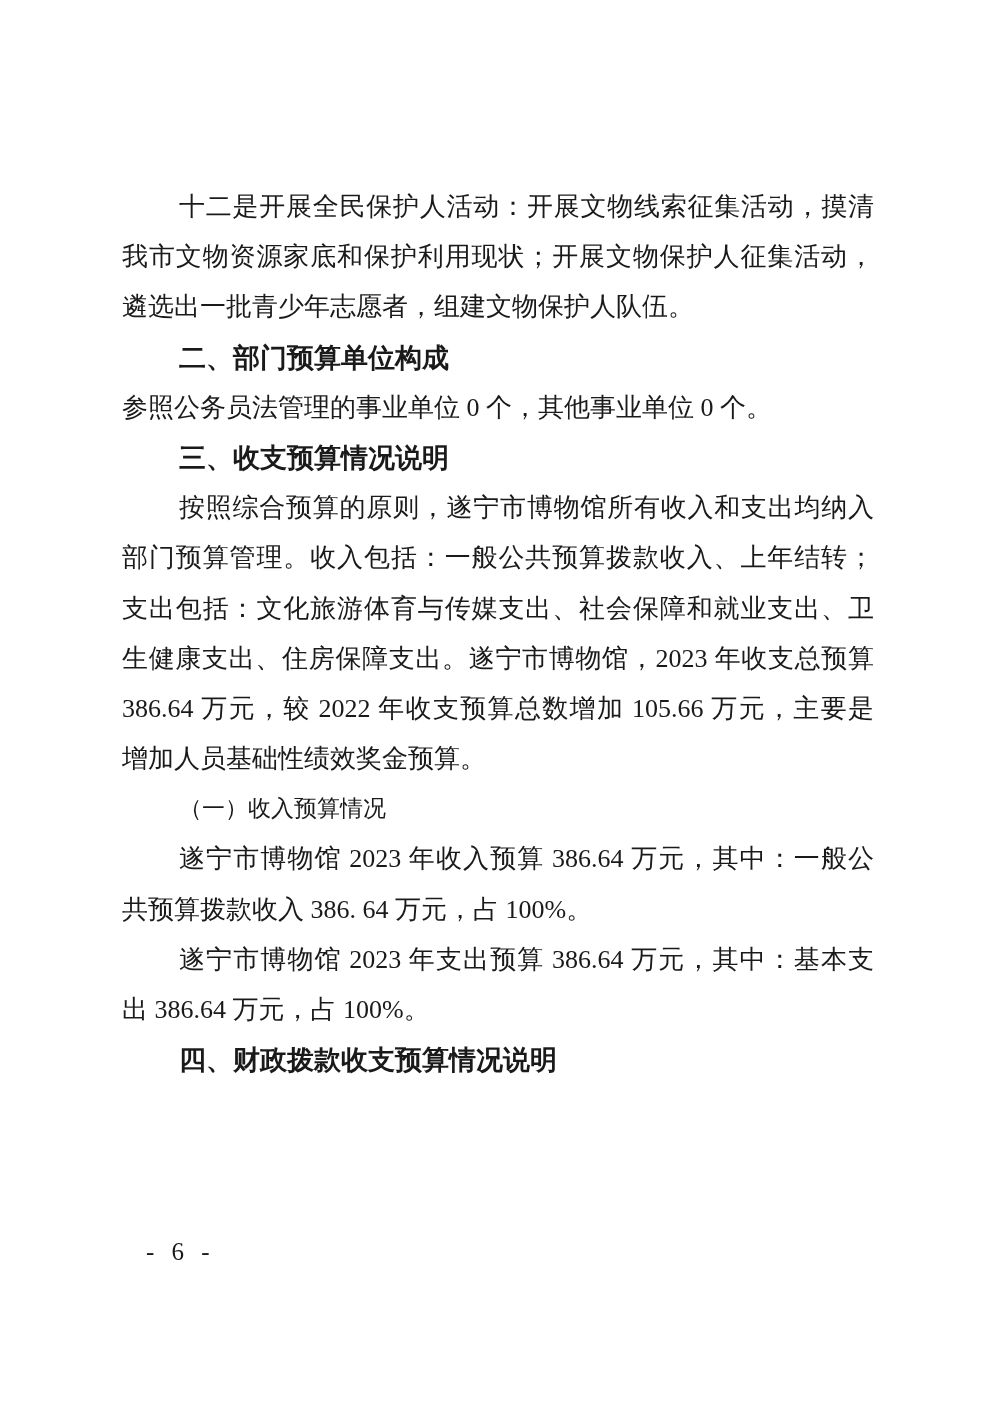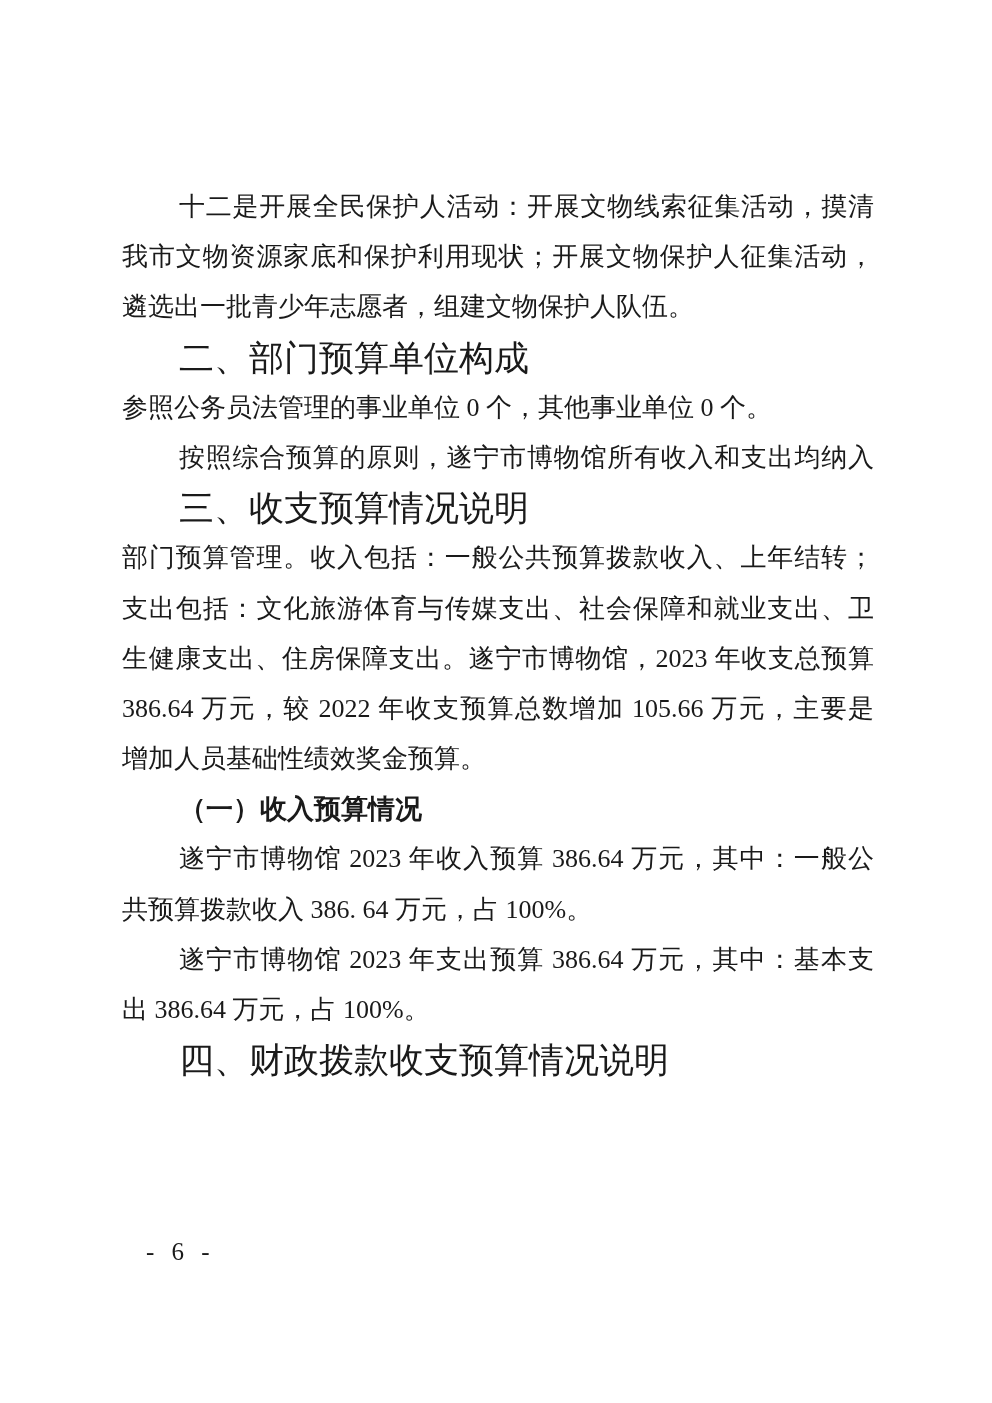--- a/index.html
+++ b/index.html
@@ -32,26 +32,26 @@
     white-space: normal;
   }
   .ln.stretch {
     text-align-last: justify;
   }
   .ln.indent {
     text-indent: 57px;
   }
   .h-hei {
     font-family: "Liberation Sans", "DejaVu Sans", sans-serif;
-    font-weight: 400;
-    font-size: 35px;
+    font-weight: 700;
+    font-size: 27px;
   }
   .h-kai {
-    font-weight: 700;
-    font-size: 27px;
+    font-weight: 400;
+    font-size: 23px;
   }
   .footer {
     position: absolute;
     left: 146px;
     top: 1236px;
     font-size: 25px;
     line-height: 32px;
     word-spacing: 9px;
     letter-spacing: 1px;
   }
@@ -59,22 +59,22 @@
 </head>
 <body>
 
 <div class="page">
   <div class="content">
     <div class="ln indent stretch">十二是开展全民保护人活动：开展文物线索征集活动，摸清</div>
     <div class="ln stretch">我市文物资源家底和保护利用现状；开展文物保护人征集活动，</div>
     <div class="ln">遴选出一批青少年志愿者，组建文物保护人队伍。</div>
     <div class="ln h-hei indent">二、部门预算单位构成</div>
     <div class="ln">参照公务员法管理的事业单位 0 个，其他事业单位 0 个。</div>
+    <div class="ln h-hei indent">三、收支预算情况说明</div>
     <div class="ln indent stretch">按照综合预算的原则，遂宁市博物馆所有收入和支出均纳入</div>
-    <div class="ln h-hei indent">三、收支预算情况说明</div>
     <div class="ln stretch">部门预算管理。收入包括：一般公共预算拨款收入、上年结转；</div>
     <div class="ln stretch">支出包括：文化旅游体育与传媒支出、社会保障和就业支出、卫</div>
     <div class="ln stretch">生健康支出、住房保障支出。遂宁市博物馆，2023 年收支总预算</div>
     <div class="ln stretch">386.64 万元，较 2022 年收支预算总数增加 105.66 万元，主要是</div>
     <div class="ln">增加人员基础性绩效奖金预算。</div>
     <div class="ln h-kai indent">（一）收入预算情况</div>
     <div class="ln indent stretch">遂宁市博物馆 2023 年收入预算 386.64 万元，其中：一般公</div>
     <div class="ln">共预算拨款收入 386. 64 万元，占 100%。</div>
     <div class="ln indent stretch">遂宁市博物馆 2023 年支出预算 386.64 万元，其中：基本支</div>
     <div class="ln">出 386.64 万元，占 100%。</div>

